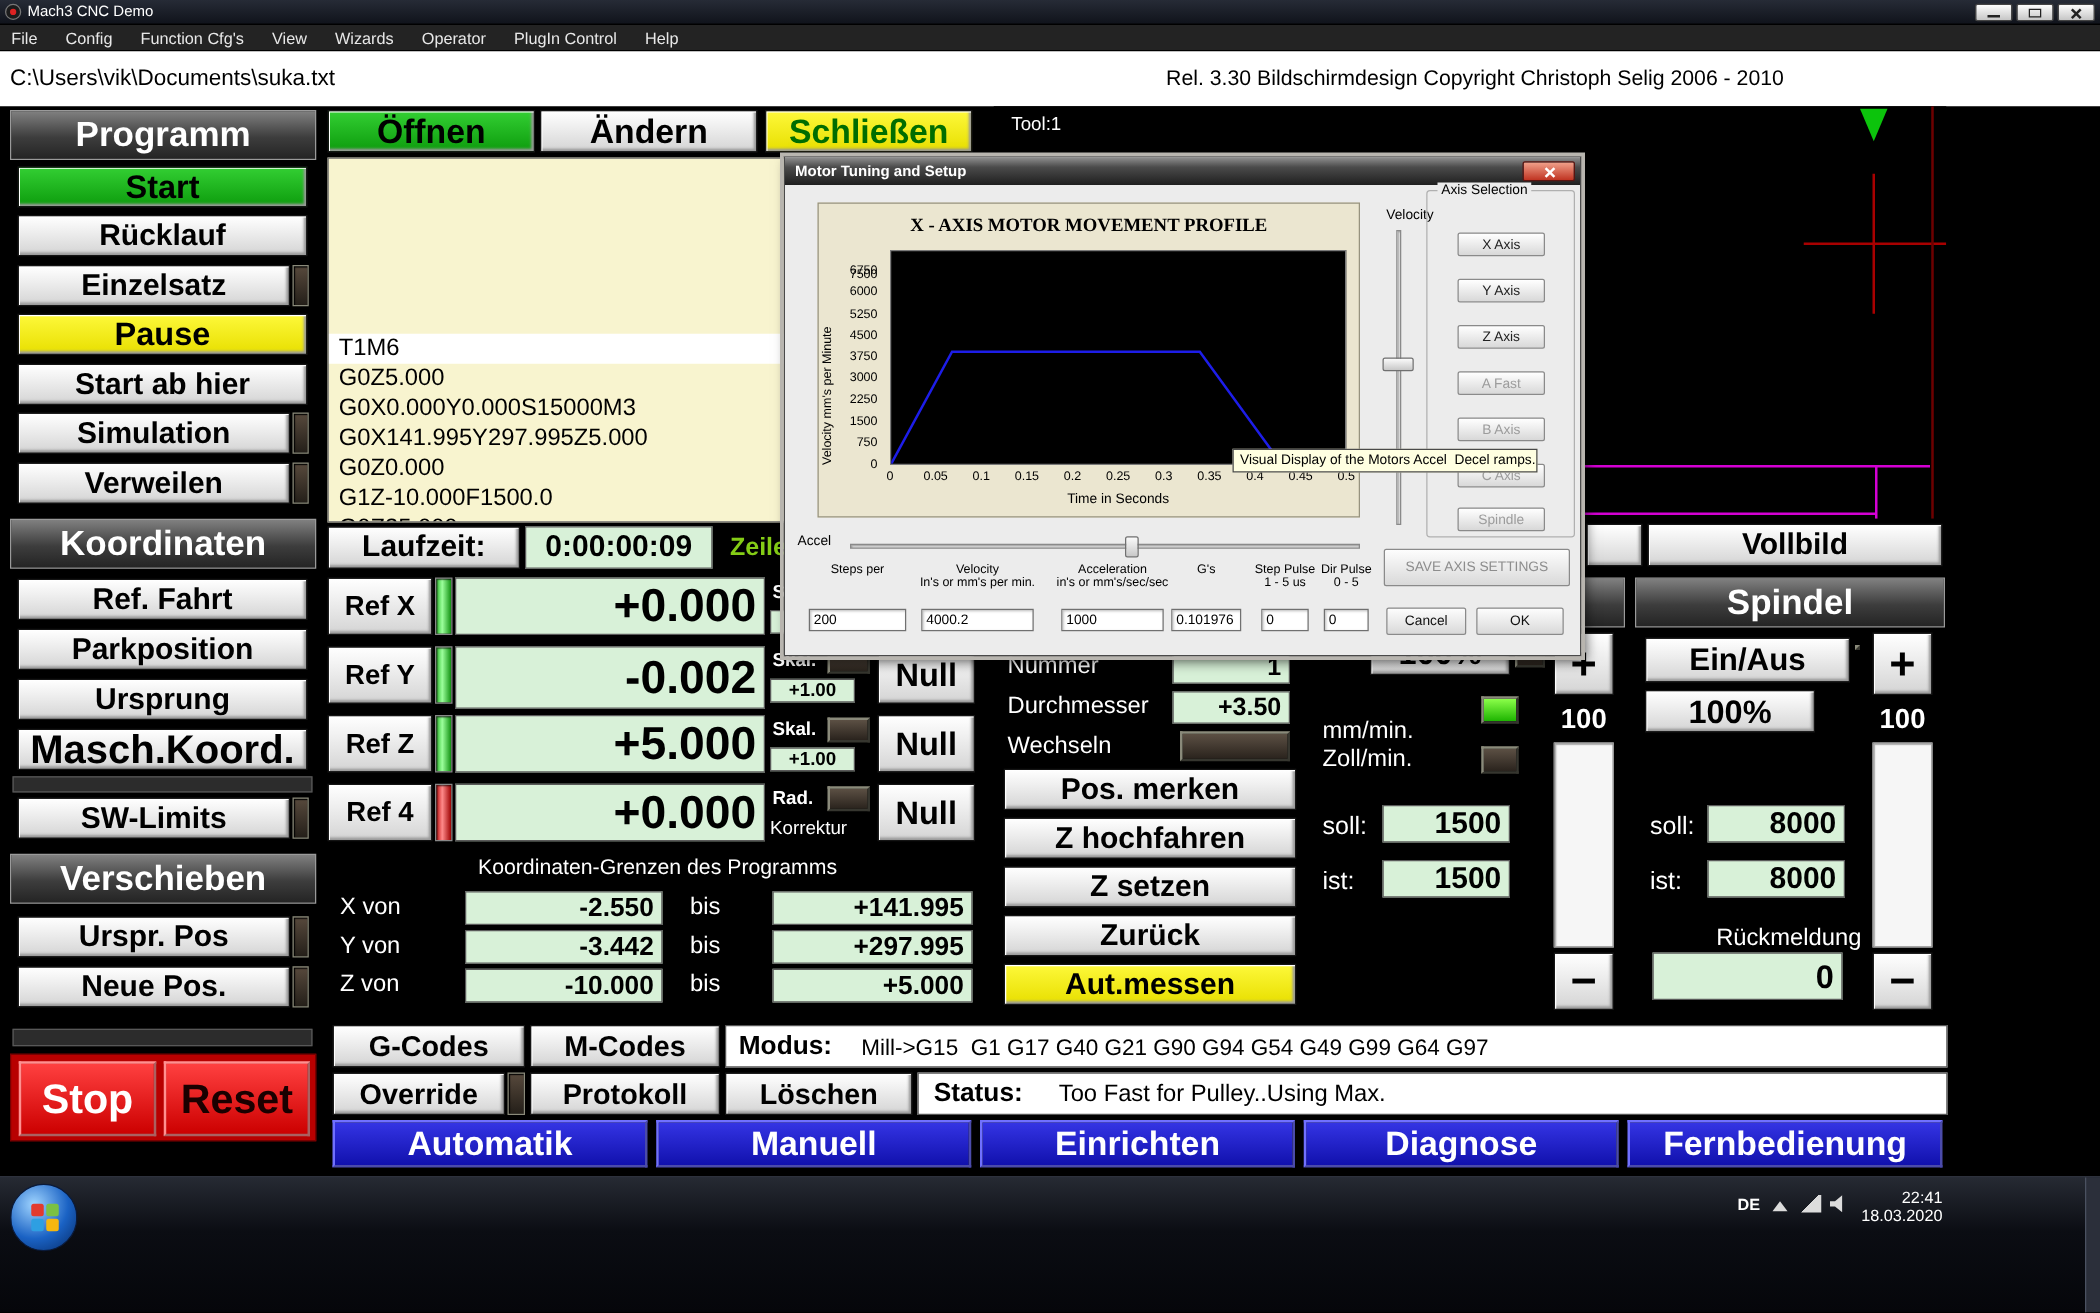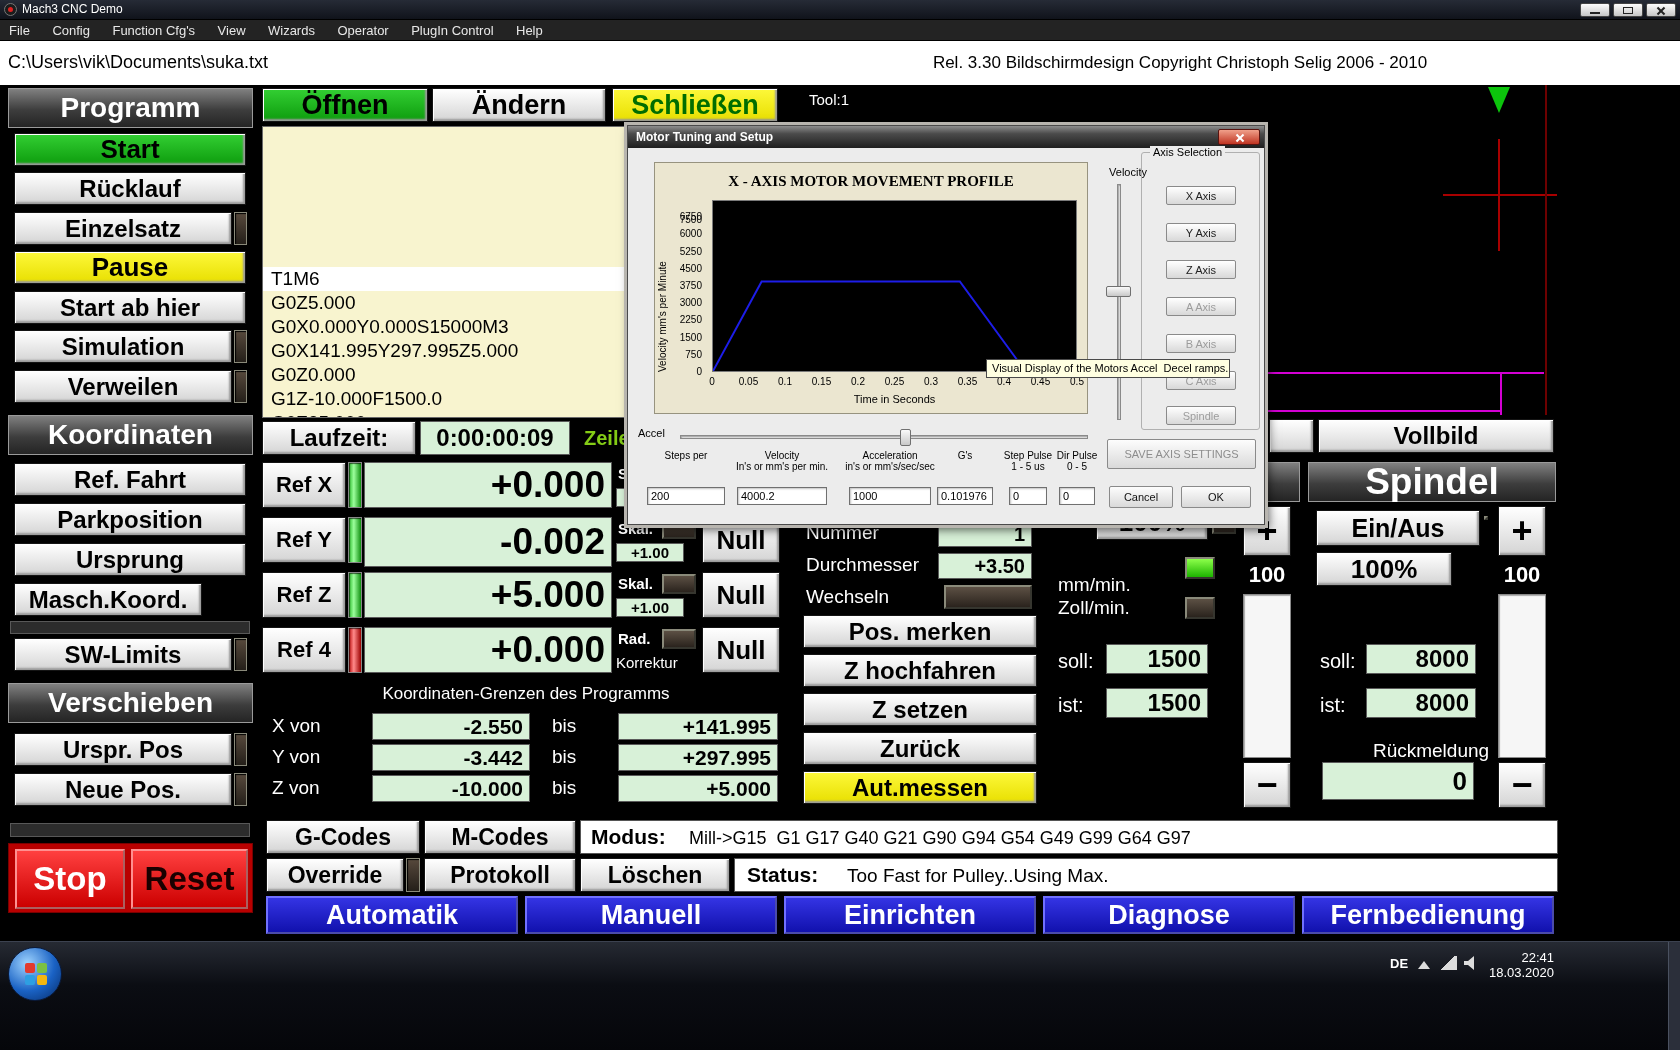--- a/index.html
+++ b/index.html
@@ -101,21 +101,21 @@
   <div class="btn abs" style="left:14px;top:291px;width:232px;height:33px;font-size:24px;">Start ab hier</div>
   <div class="btn abs" style="left:14px;top:330px;width:218px;height:33px;font-size:24px;">Simulation</div>
   <div class="ledstrip abs" style="left:234px;top:330px;width:13px;height:33px;"></div>
   <div class="btn abs" style="left:14px;top:370px;width:218px;height:33px;font-size:24px;">Verweilen</div>
   <div class="ledstrip abs" style="left:234px;top:370px;width:13px;height:33px;"></div>
 
   <div class="hdr abs" style="left:8px;top:415px;width:245px;height:40px;font-size:28px;">Koordinaten</div>
   <div class="btn abs" style="left:14px;top:463px;width:232px;height:33px;font-size:24px;">Ref. Fahrt</div>
   <div class="btn abs" style="left:14px;top:503px;width:232px;height:33px;font-size:24px;">Parkposition</div>
   <div class="btn abs" style="left:14px;top:543px;width:232px;height:33px;font-size:24px;">Ursprung</div>
-  <div class="btn abs" style="left:14px;top:583px;width:188px;height:33px;font-size:24px;">Masch.Koord.</div>
+  <div class="btn abs" style="left:14px;top:583px;width:232px;height:33px;font-size:32px;">Masch.Koord.</div>
   <div class="abs" style="left:10px;top:621px;width:240px;height:13px;background:#2c2c2c;border:1px solid #585858;"></div>
   <div class="btn abs" style="left:14px;top:638px;width:218px;height:33px;font-size:24px;">SW-Limits</div>
   <div class="ledstrip abs" style="left:234px;top:638px;width:13px;height:33px;"></div>
 
   <div class="hdr abs" style="left:8px;top:683px;width:245px;height:40px;font-size:28px;">Verschieben</div>
   <div class="btn abs" style="left:14px;top:733px;width:218px;height:33px;font-size:24px;">Urspr. Pos</div>
   <div class="ledstrip abs" style="left:234px;top:733px;width:13px;height:33px;"></div>
   <div class="btn abs" style="left:14px;top:773px;width:218px;height:33px;font-size:24px;">Neue Pos.</div>
   <div class="ledstrip abs" style="left:234px;top:773px;width:13px;height:33px;"></div>
 
@@ -225,21 +225,21 @@
   <div class="ledbox abs" style="left:1185px;top:597px;width:30px;height:22px;"></div>
   <div class="wlabel abs" style="left:1058px;top:646px;width:48px;height:30px;font-size:20px;">soll:</div>
   <div class="disp abs" style="left:1106px;top:644px;width:102px;height:30px;font-size:24px;">1500</div>
   <div class="wlabel abs" style="left:1058px;top:690px;width:48px;height:30px;font-size:20px;">ist:</div>
   <div class="disp abs" style="left:1106px;top:688px;width:102px;height:30px;font-size:24px;">1500</div>
   <div class="btn abs" style="left:1243px;top:506px;width:48px;height:50px;font-size:36px;">+</div>
   <div class="abs" style="left:1243px;top:562px;width:48px;text-align:center;color:#fff;font-weight:bold;font-size:22px;">100</div>
   <div class="abs track" style="left:1243px;top:594px;width:48px;height:164px;background:#f6f6f6;"></div>
   <div class="btn abs" style="left:1243px;top:762px;width:48px;height:46px;font-size:36px;">−</div>
 
-  <div class="hdr abs" style="left:1308px;top:462px;width:248px;height:40px;font-size:37px;">Spindel</div>
+  <div class="hdr abs" style="left:1308px;top:462px;width:248px;height:40px;font-size:28px;">Spindel</div>
   <div class="btn abs" style="left:1316px;top:510px;width:164px;height:36px;font-size:25px;">Ein/Aus</div>
   <div class="ledbox abs" style="left:1484px;top:516px;width:0px;height:0px;"></div>
   <div class="btn abs" style="left:1316px;top:552px;width:136px;height:34px;font-size:26px;">100%</div>
   <div class="btn abs" style="left:1498px;top:506px;width:48px;height:50px;font-size:36px;">+</div>
   <div class="abs" style="left:1498px;top:562px;width:48px;text-align:center;color:#fff;font-weight:bold;font-size:22px;">100</div>
   <div class="abs track" style="left:1498px;top:594px;width:48px;height:164px;background:#f6f6f6;"></div>
   <div class="wlabel abs" style="left:1320px;top:646px;width:46px;height:30px;font-size:20px;">soll:</div>
   <div class="disp abs" style="left:1366px;top:644px;width:110px;height:30px;font-size:24px;">8000</div>
   <div class="wlabel abs" style="left:1320px;top:690px;width:46px;height:30px;font-size:20px;">ist:</div>
   <div class="disp abs" style="left:1366px;top:688px;width:110px;height:30px;font-size:24px;">8000</div>
@@ -311,21 +311,21 @@
 
     <div class="abs" style="left:465px;top:40px;width:70px;text-align:center;font-size:11px;color:#000;">Velocity</div>
     <div class="abs track" style="left:489px;top:58px;width:4px;height:236px;"></div>
     <div class="abs thumb" style="left:478px;top:160px;width:25px;height:11px;"></div>
 
     <div class="abs gbx" style="left:513px;top:26px;width:119px;height:278px;">
       <span class="abs" style="left:8px;top:-7px;background:#ececec;font-size:11px;padding:0 3px;color:#000;">Axis Selection</span>
       <div class="axis-btn" style="top:33px;">X Axis</div>
       <div class="axis-btn" style="top:70px;">Y Axis</div>
       <div class="axis-btn" style="top:107px;">Z Axis</div>
-      <div class="axis-btn off" style="top:144px;">A Axis</div>
+      <div class="axis-btn off" style="top:144px;">A Fast</div>
       <div class="axis-btn off" style="top:181px;">B Axis</div>
       <div class="axis-btn off" style="top:218px;">C Axis</div>
       <div class="axis-btn off" style="top:253px;">Spindle</div>
     </div>
 
     <div class="abs ttip" style="left:358px;top:233px;width:244px;height:19px;z-index:60;">Visual Display of the Motors Accel  Decel ramps.</div>
 
     <div class="abs" style="left:10px;top:301px;font-size:11px;color:#000;">Accel</div>
     <div class="abs track" style="left:52px;top:309px;width:408px;height:4px;"></div>
     <div class="abs thumb" style="left:272px;top:303px;width:11px;height:17px;"></div>

